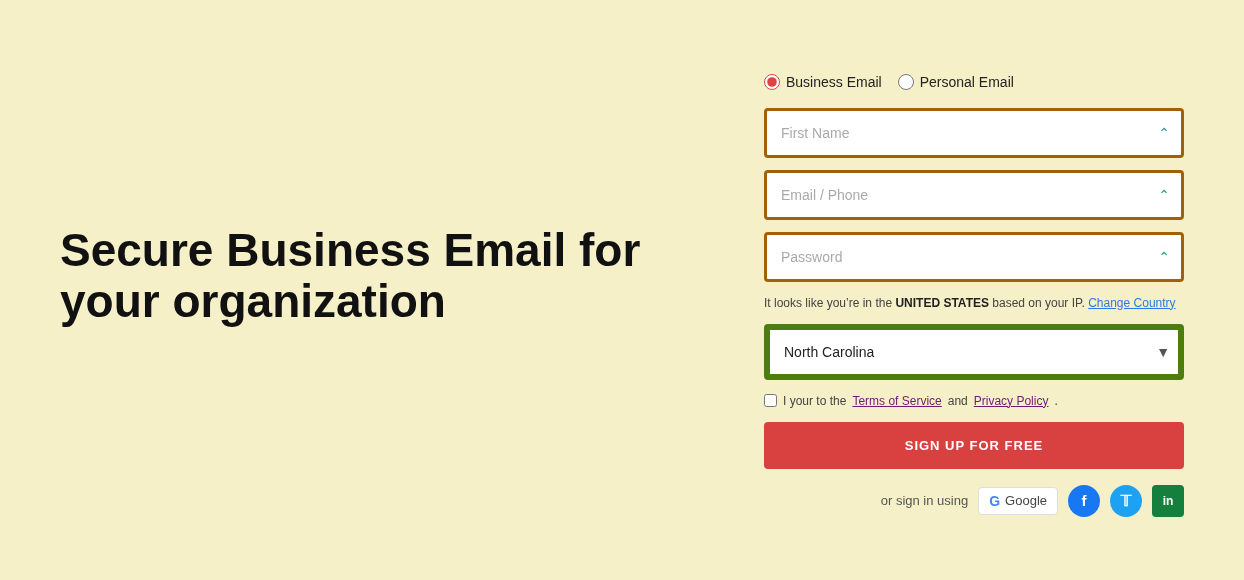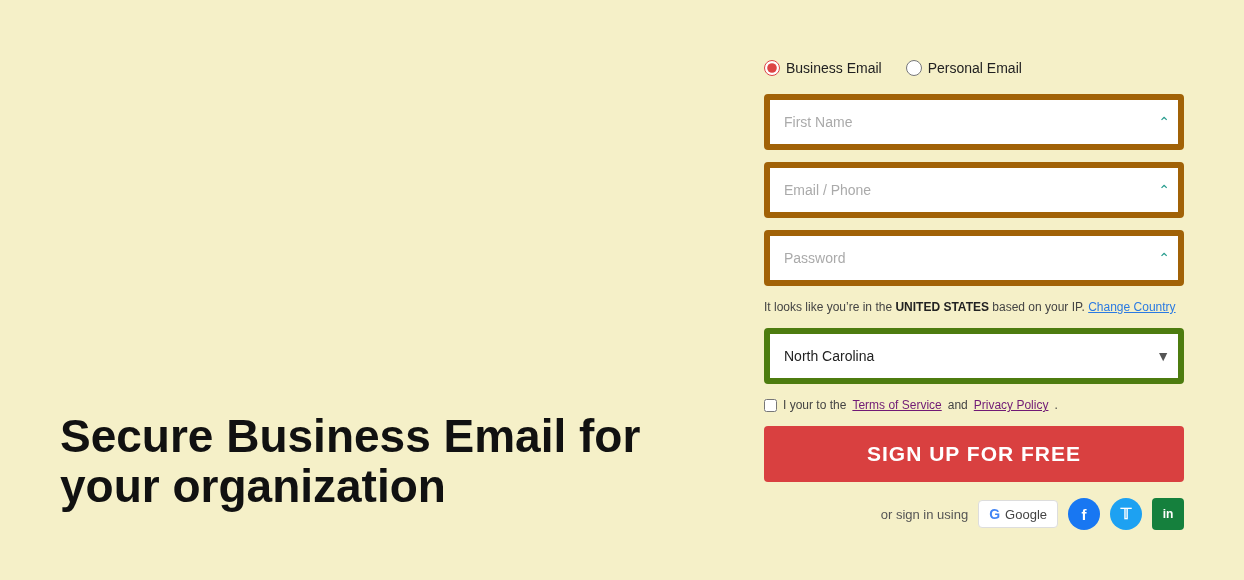--- a/index.html
+++ b/index.html
@@ -18,21 +18,21 @@
       min-height: 580px;
       padding: 40px 60px;
       gap: 60px;
     }
 
     
     .left-panel {
       flex: 1;
       display: flex;
       flex-direction: column;
-      justify-content: flex-end;
+      justify-content: center;
       padding-right: 40px;
     }
 
     .main-heading {
       font-size: 46px;
       font-weight: 900;
       color: #111;
       line-height: 1.1;
       margin-bottom: 28px;
     }
@@ -55,21 +55,21 @@
 
     .form-title {
       font-size: 18px;
       font-weight: 700;
       color: #111;
       margin-bottom: 16px;
     }
 
     .radio-group {
       display: flex;
-      gap: 24px;
+      gap: 16px;
       margin-bottom: 18px;
       align-items: center;
     }
 
     .radio-option {
       display: flex;
       align-items: center;
       gap: 6px;
       font-size: 14px;
       color: #222;
@@ -84,21 +84,21 @@
     }
 
     .input-group {
       position: relative;
       margin-bottom: 12px;
     }
 
     .input-field {
       width: 100%;
       padding: 14px 44px 14px 14px;
-      border: 6px solid #a16207;
+      border: 3px solid #a16207;
       border-radius: 4px;
       background: #fff;
       font-size: 14px;
       color: #888;
       outline: none;
     }
 
     .input-field::placeholder {
       color: #aaa;
     }
@@ -180,21 +180,21 @@
       cursor: pointer;
     }
 
     .signup-button {
       width: 100%;
       padding: 16px;
       background-color: #d94040;
       color: #fff;
       border: none;
       border-radius: 4px;
-      font-size: 21px;
+      font-size: 13px;
       font-weight: 700;
       letter-spacing: 1px;
       cursor: pointer;
       margin-bottom: 16px;
     }
 
     .social-signin {
       display: flex;
       align-items: center;
       justify-content: flex-end;

